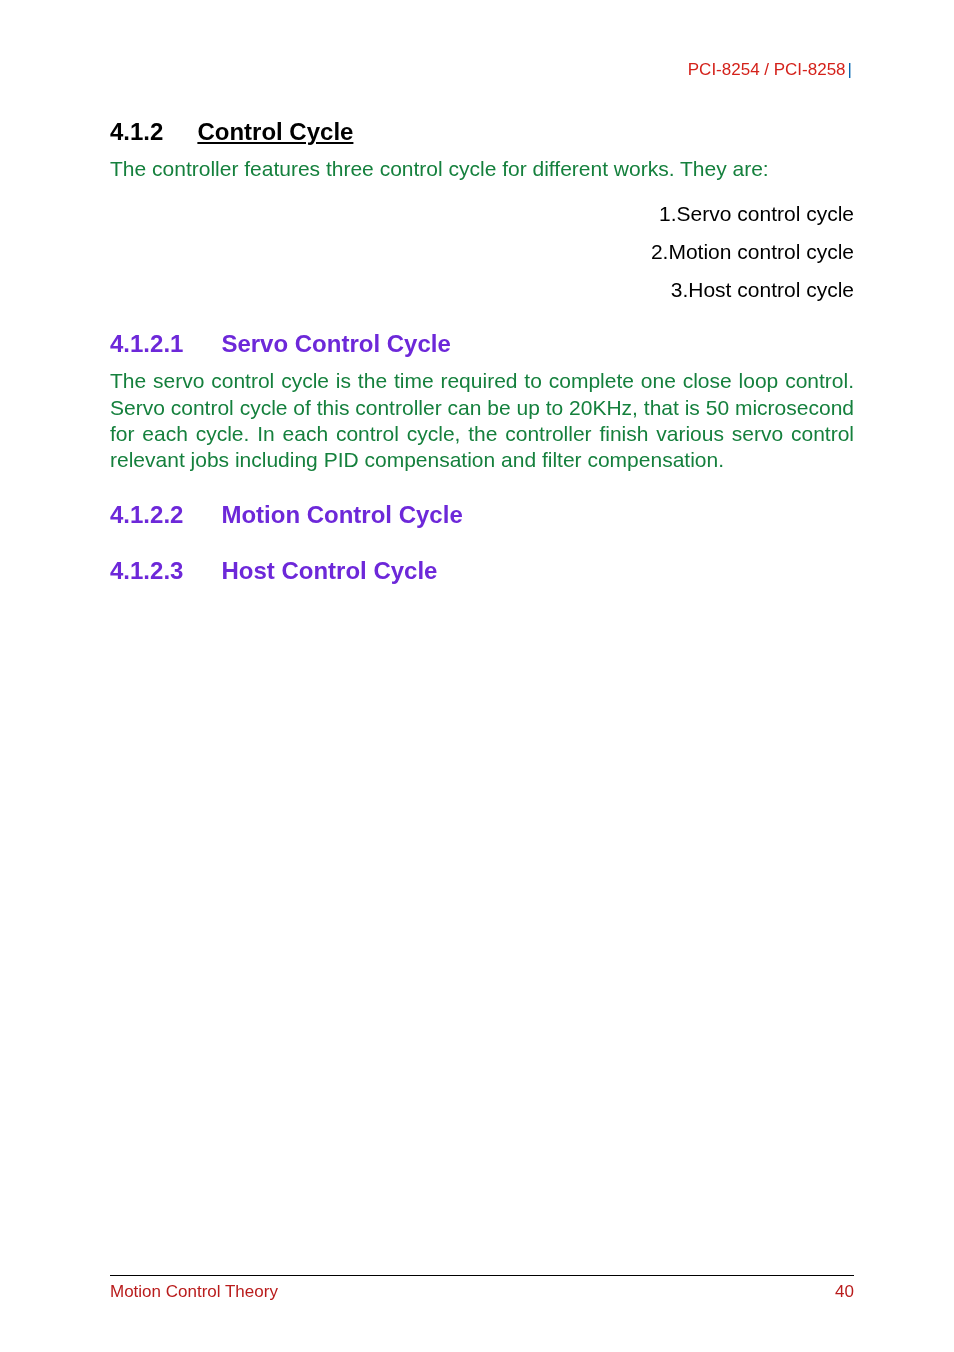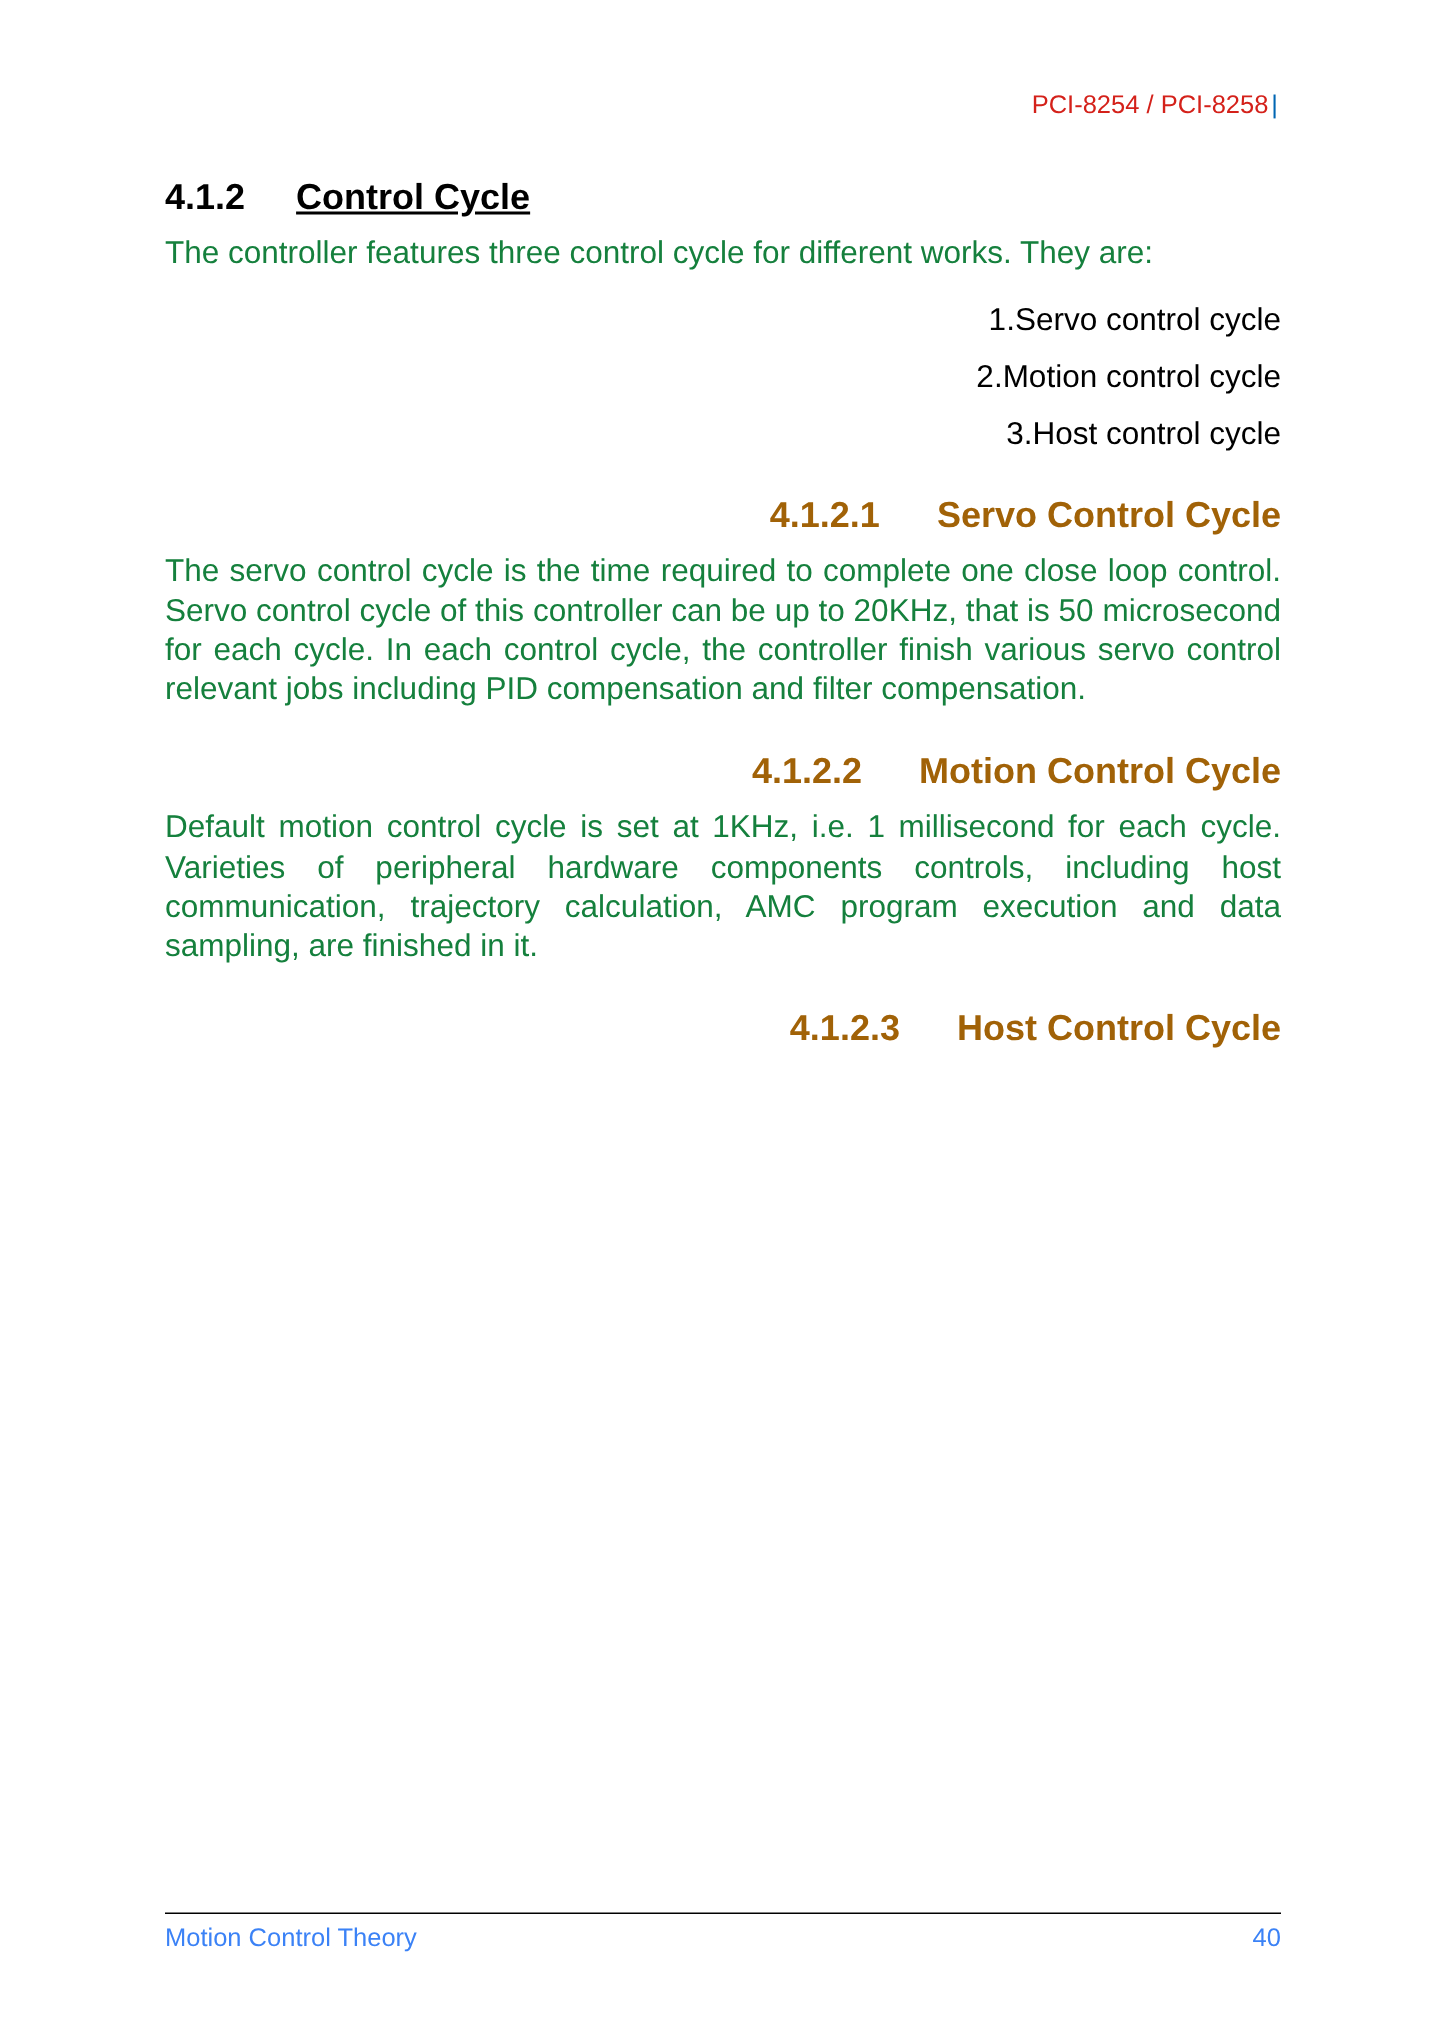--- a/index.html
+++ b/index.html
@@ -27,22 +27,21 @@
     font-weight: bold;
     margin: 0 0 10px 0;
     color: #000;
     text-decoration: underline;
   }
   h2 .secno { display: inline-block; margin-right: 34px; }
   h3 {
     font-size: 24px;
     font-weight: bold;
     margin: 28px 0 10px 0;
-    color: #a16207;
-    text-align: right;
+    color: #6d28d9;
   }
   h3 .secno { display: inline-block; margin-right: 38px; }
   p.body {
     font-size: 21px;
     line-height: 1.25;
     margin: 0 0 20px 0;
     color: #15803d;
     text-align: justify;
   }
   ol.enum {
@@ -65,21 +64,21 @@
   }
   .footer-rule {
     border: none;
     border-top: 1.5px solid #000;
     margin: 0 0 6px 0;
   }
   .footer-row {
     display: flex;
     justify-content: space-between;
     font-size: 17px;
-    color: #3b82f6;
+    color: #b91c1c;
   }
 </style>
 </head>
 <body>
 
 <div class="page">
 
   <div class="running-header">
     <span class="rh-title">PCI-8254 / PCI-8258</span><span class="rh-bar">|</span>
   </div>
@@ -95,21 +94,20 @@
   </ol>
 
   <h3>
     <span class="secno">4.1.2.1</span><span>Servo Control Cycle</span>
   </h3>
   <p class="body">The servo control cycle is the time required to complete one close loop control. Servo control cycle of this controller can be up to 20KHz, that is 50 microsecond for each cycle. In each control cycle, the controller finish various servo control relevant jobs including PID compensation and filter compensation.</p>
 
   <h3>
     <span class="secno">4.1.2.2</span><span>Motion Control Cycle</span>
   </h3>
-  <p class="body">Default motion control cycle is set at 1KHz, i.e. 1 millisecond for each cycle. Varieties of peripheral hardware components controls, including host communication, trajectory calculation, AMC program execution and data sampling, are finished in it.</p>
 
   <h3>
     <span class="secno">4.1.2.3</span><span>Host Control Cycle</span>
   </h3>
 
   <div class="footer">
     <hr class="footer-rule">
     <div class="footer-row">
       <span>Motion Control Theory</span>
       <span>40</span>

